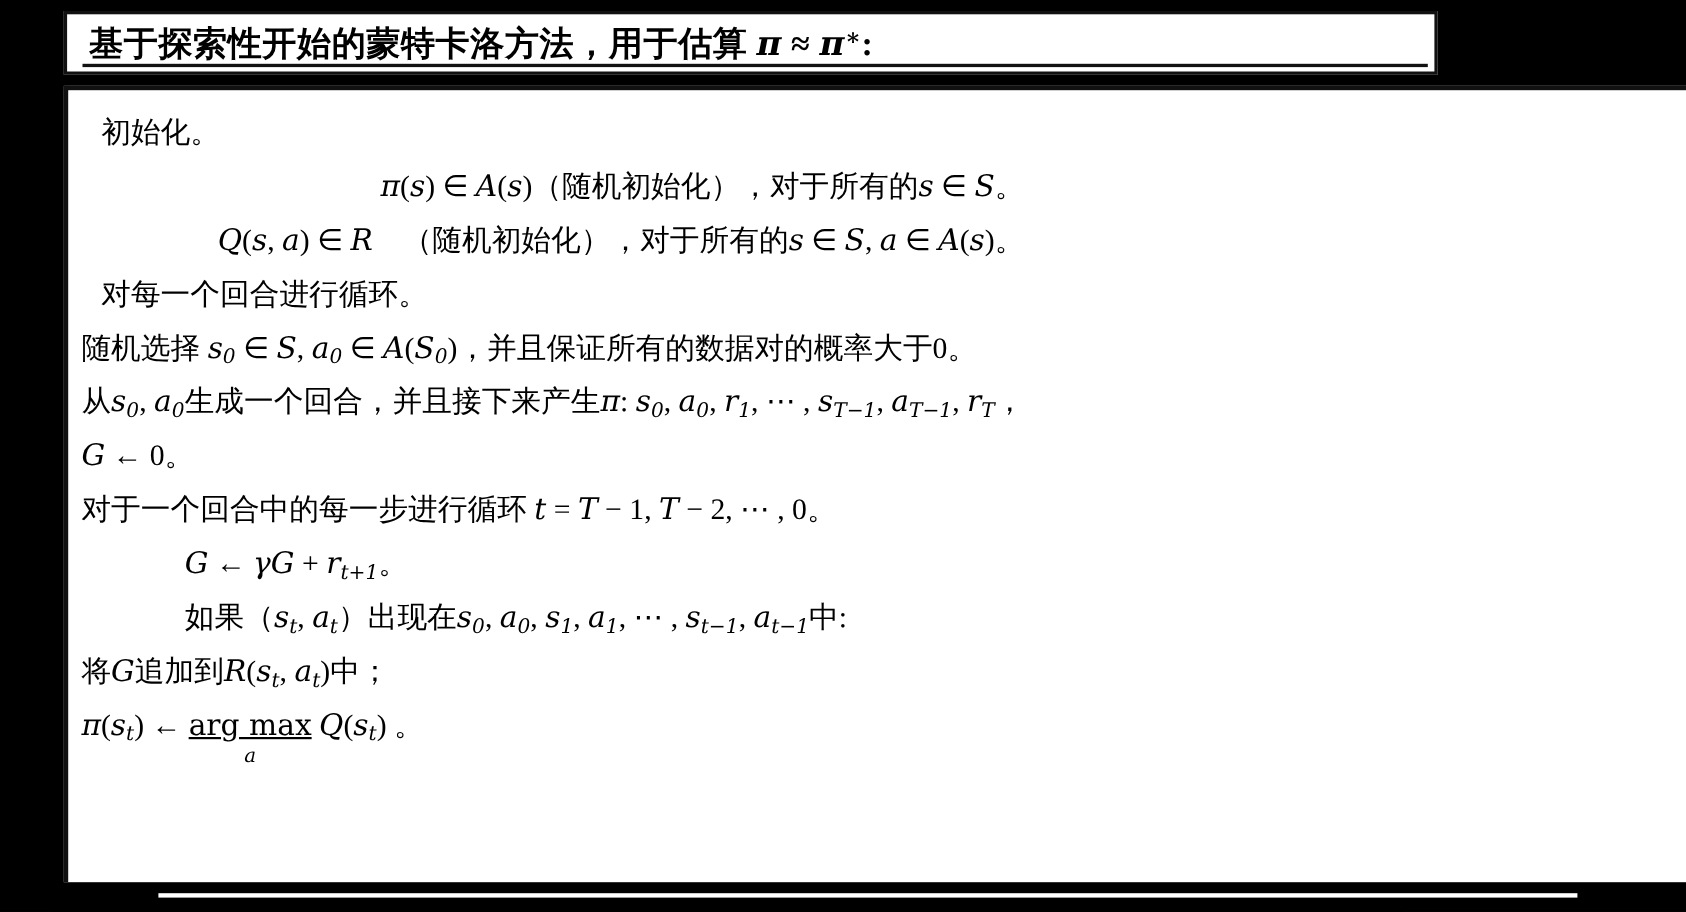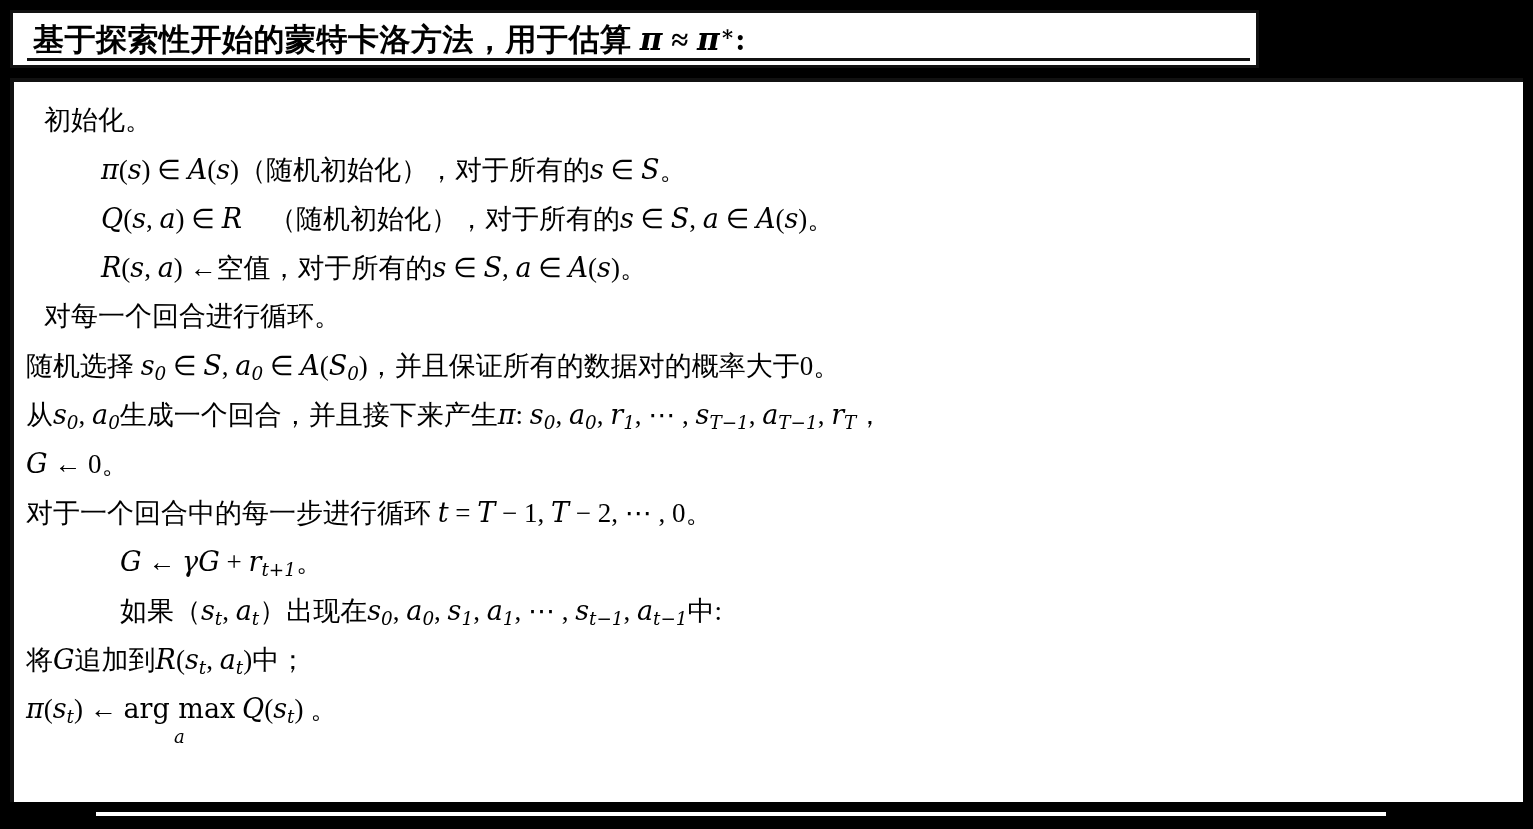--- a/index.html
+++ b/index.html
@@ -12,20 +12,21 @@
     height: 829px;
     font-family: "Liberation Serif", serif;
     overflow: hidden;
   }
 
   .page {
     position: relative;
     width: 1227px;
     height: 829px;
     background: #000000;
+    margin-left: 48px;
   }
 
   
   .title-box {
     position: absolute;
     left: 10px;
     top: 10px;
     width: 1249px;
     height: 58px;
     background: #ffffff;
@@ -98,37 +99,38 @@
     font-style: italic;
     font-family: "DejaVu Serif", serif;
   }
   sup {
     font-size: 0.68em;
     vertical-align: 0.45em;
     font-style: italic;
     font-family: "DejaVu Serif", serif;
   }
   .ind0 { padding-left: 18px; }
-  .ind1 { padding-left: 75px; }
+  .ind1 { padding-left: 75px; text-align: right; }
   .ind2 { }
   .ind3 { padding-left: 94px; }
   .ind4 { }
 
   .overline {
     border-top: 2px solid #000000;
     padding-top: 1px;
     display: inline-block;
     line-height: 1.0;
   }
   .argmax {
     display: inline-block;
     position: relative;
     text-align: right;
     font-style: normal;
     font-family: "DejaVu Serif", serif;
+    text-decoration: underline;
   }
   .argmax .sublabel {
     position: absolute;
     left: 50%;
     transform: translateX(-50%);
     top: 28px;
     font-size: 18px;
     font-style: italic;
   }
 </style>
@@ -140,21 +142,20 @@
   <div class="title-box">
     <div class="title-text">基于探索性开始的蒙特卡洛方法，用于估算 <span class="math">π</span> ≈ <span class="math">π<sup>∗</sup></span>:</div>
     <div class="title-rule"></div>
   </div>
 
   <div class="body-box">
     <div class="lines" id="lines-container">
         <div class="line ind0">初始化。</div>
         <div class="line ind1"><span class="math">π</span>(<span class="math">s</span>) ∈ <span class="math">A</span>(<span class="math">s</span>)（随机初始化），对于所有的<span class="math">s</span> ∈ <span class="math">S</span>。</div>
         <div class="line ind1"><span class="math">Q</span>(<span class="math">s</span>, <span class="math">a</span>) ∈ <span class="math">R</span>　（随机初始化），对于所有的<span class="math">s</span> ∈ <span class="math">S</span>, <span class="math">a</span> ∈ <span class="math">A</span>(<span class="math">s</span>)。</div>
-        <div class="line ind1"><span class="math">R</span>(<span class="math">s</span>, <span class="math">a</span>) ←空值，对于所有的<span class="math">s</span> ∈ <span class="math">S</span>, <span class="math">a</span> ∈ <span class="math">A</span>(<span class="math">s</span>)。</div>
         <div class="line ind0">对每一个回合进行循环。</div>
         <div class="line ind2">随机选择 <span class="math">s<sub>0</sub></span> ∈ <span class="math">S</span>, <span class="math">a<sub>0</sub></span> ∈ <span class="math">A</span>(<span class="math">S<sub>0</sub></span>)，并且保证所有的数据对的概率大于0。</div>
         <div class="line ind2">从<span class="math">s<sub>0</sub></span>, <span class="math">a<sub>0</sub></span>生成一个回合，并且接下来产生<span class="math">π</span>: <span class="math">s<sub>0</sub></span>, <span class="math">a<sub>0</sub></span>, <span class="math">r<sub>1</sub></span>, ⋯ , <span class="math">s<sub>T−1</sub></span>, <span class="math">a<sub>T−1</sub></span>, <span class="math">r<sub>T</sub></span>，</div>
         <div class="line ind2"><span class="math">G</span> ← 0。</div>
         <div class="line ind2">对于一个回合中的每一步进行循环 <span class="math">t</span> = <span class="math">T</span> − 1, <span class="math">T</span> − 2, ⋯ , 0。</div>
         <div class="line ind3"><span class="math">G</span> ← <span class="math">γG</span> + <span class="math">r<sub>t+1</sub></span>。</div>
         <div class="line ind3">如果（<span class="math">s<sub>t</sub></span>, <span class="math">a<sub>t</sub></span>）出现在<span class="math">s<sub>0</sub></span>, <span class="math">a<sub>0</sub></span>, <span class="math">s<sub>1</sub></span>, <span class="math">a<sub>1</sub></span>, ⋯ , <span class="math">s<sub>t−1</sub></span>, <span class="math">a<sub>t−1</sub></span>中:</div>
         <div class="line ind4">将<span class="math">G</span>追加到<span class="math">R</span>(<span class="math">s<sub>t</sub></span>, <span class="math">a<sub>t</sub></span>)中；</div>
         <div class="line ind4"><span class="math">π</span>(<span class="math">s<sub>t</sub></span>) ← <span class="argmax">arg max<span class="sublabel">a</span></span> <span class="math">Q</span>(<span class="math">s<sub>t</sub></span>) 。</div>
       </div>

